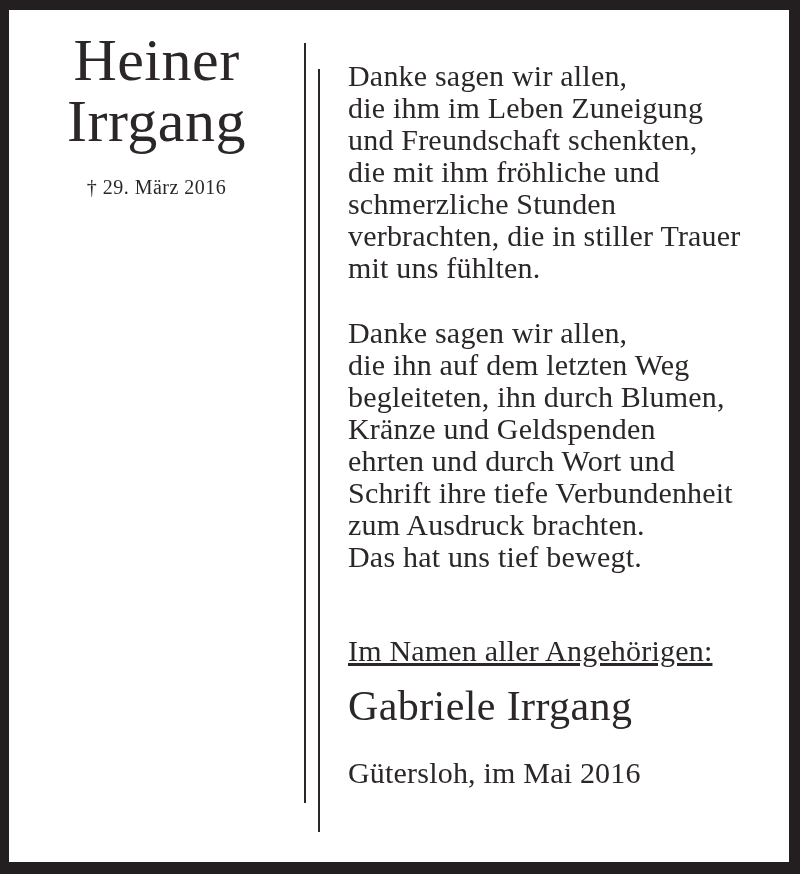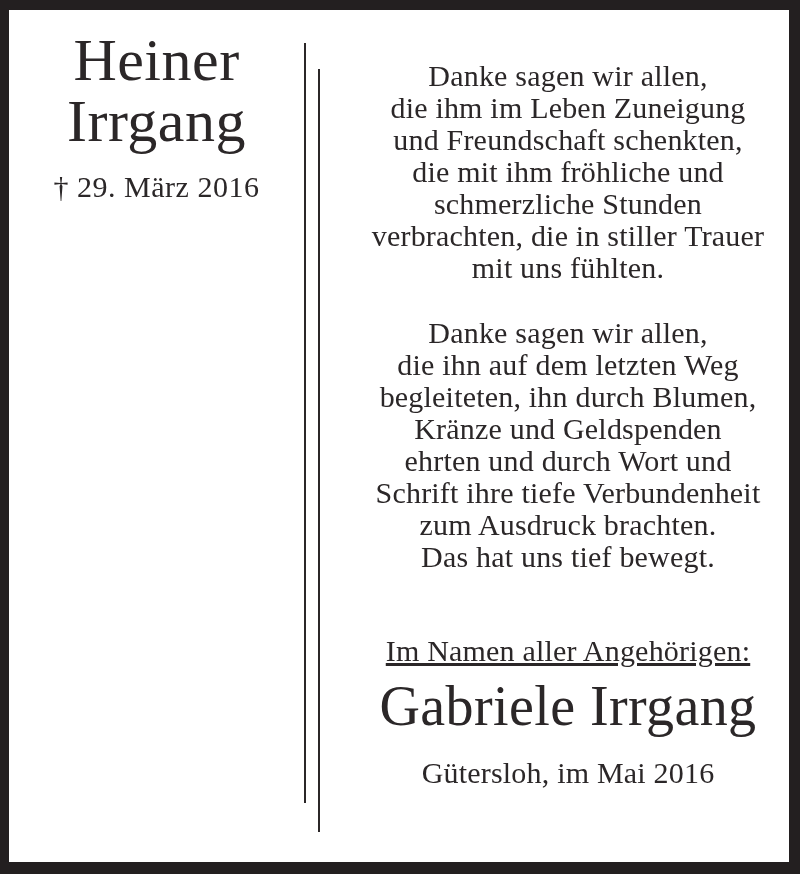--- a/index.html
+++ b/index.html
@@ -35,47 +35,46 @@
     text-align: center;
     font-size: 60px;
     line-height: 61px;
     white-space: pre-line;
     letter-spacing: 0.5px;
   }
   .death-date {
     position: absolute;
     top: 170px; left: 0; right: 0;
     text-align: center;
-    font-size: 30px;
+    font-size: 20px;
     line-height: 34px;
     letter-spacing: 0.5px;
   }
 
   
   .divider-line { position: absolute; width: 2px; background: #2b2728; }
   .divider-outer { left: 304px; top: 43px; height: 760px; }
   .divider-inner { left: 318px; top: 69px; height: 763px; }
 
   
   .rtext {
     position: absolute;
     left: 348px;
     width: 440px;
     font-size: 30px;
     line-height: 32px;
     white-space: pre-line;
     letter-spacing: 0.2px;
-    text-align: center;
   }
   .para-1 { top: 60px; }
   .para-2 { top: 317px; }
   .closing-line { top: 635px; text-decoration: underline; }
   .signature-name {
     top: 684px;
-    font-size: 56px;
+    font-size: 42px;
     line-height: 44px;
     letter-spacing: 0.4px;
   }
   .place-date { top: 757px; }
 </style>
 </head>
 <body>
 
 <div class="page">
 

